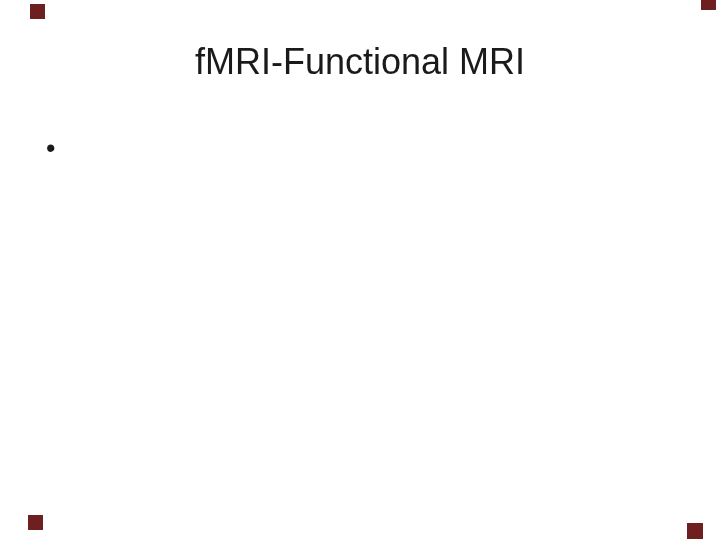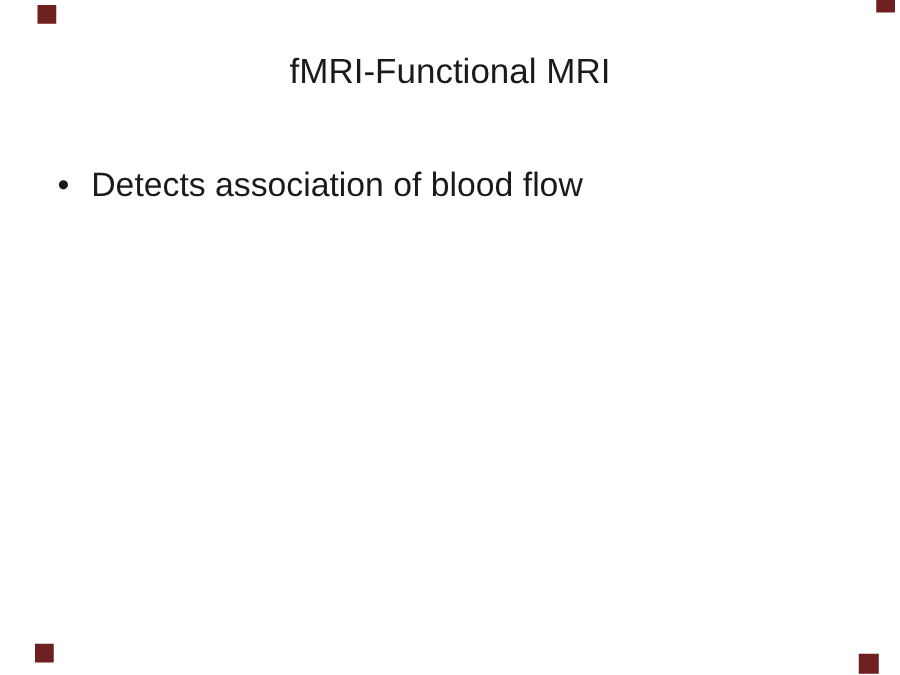--- a/index.html
+++ b/index.html
@@ -20,21 +20,21 @@
     width: 720px;
     height: 540px;
     background: var(--bg);
   }
   .slide-title {
     position: absolute;
     top: 40px;
     left: 0;
     width: 720px;
     text-align: center;
-    font-size: 28px;
+    font-size: 36px;
     font-weight: 400;
     line-height: 1.2;
     color: var(--text);
     letter-spacing: 0px;
     white-space: nowrap;
   }
   .bullet-list {
     position: absolute;
     top: 132px;
     left: 46px;
@@ -75,17 +75,16 @@
   <div class="corner-marker tl"></div>
   <div class="corner-marker tr"></div>
   <div class="corner-marker bl"></div>
   <div class="corner-marker br"></div>
 
   <h1 class="slide-title">fMRI-Functional MRI</h1>
 
   <div class="bullet-list">
     <div class="bullet-item">
       <span class="bullet-marker">•</span>
-      <span class="bullet-text">Detects association of blood flow</span>
     </div>
   </div>
 
 </div>
 
 </body></html>

